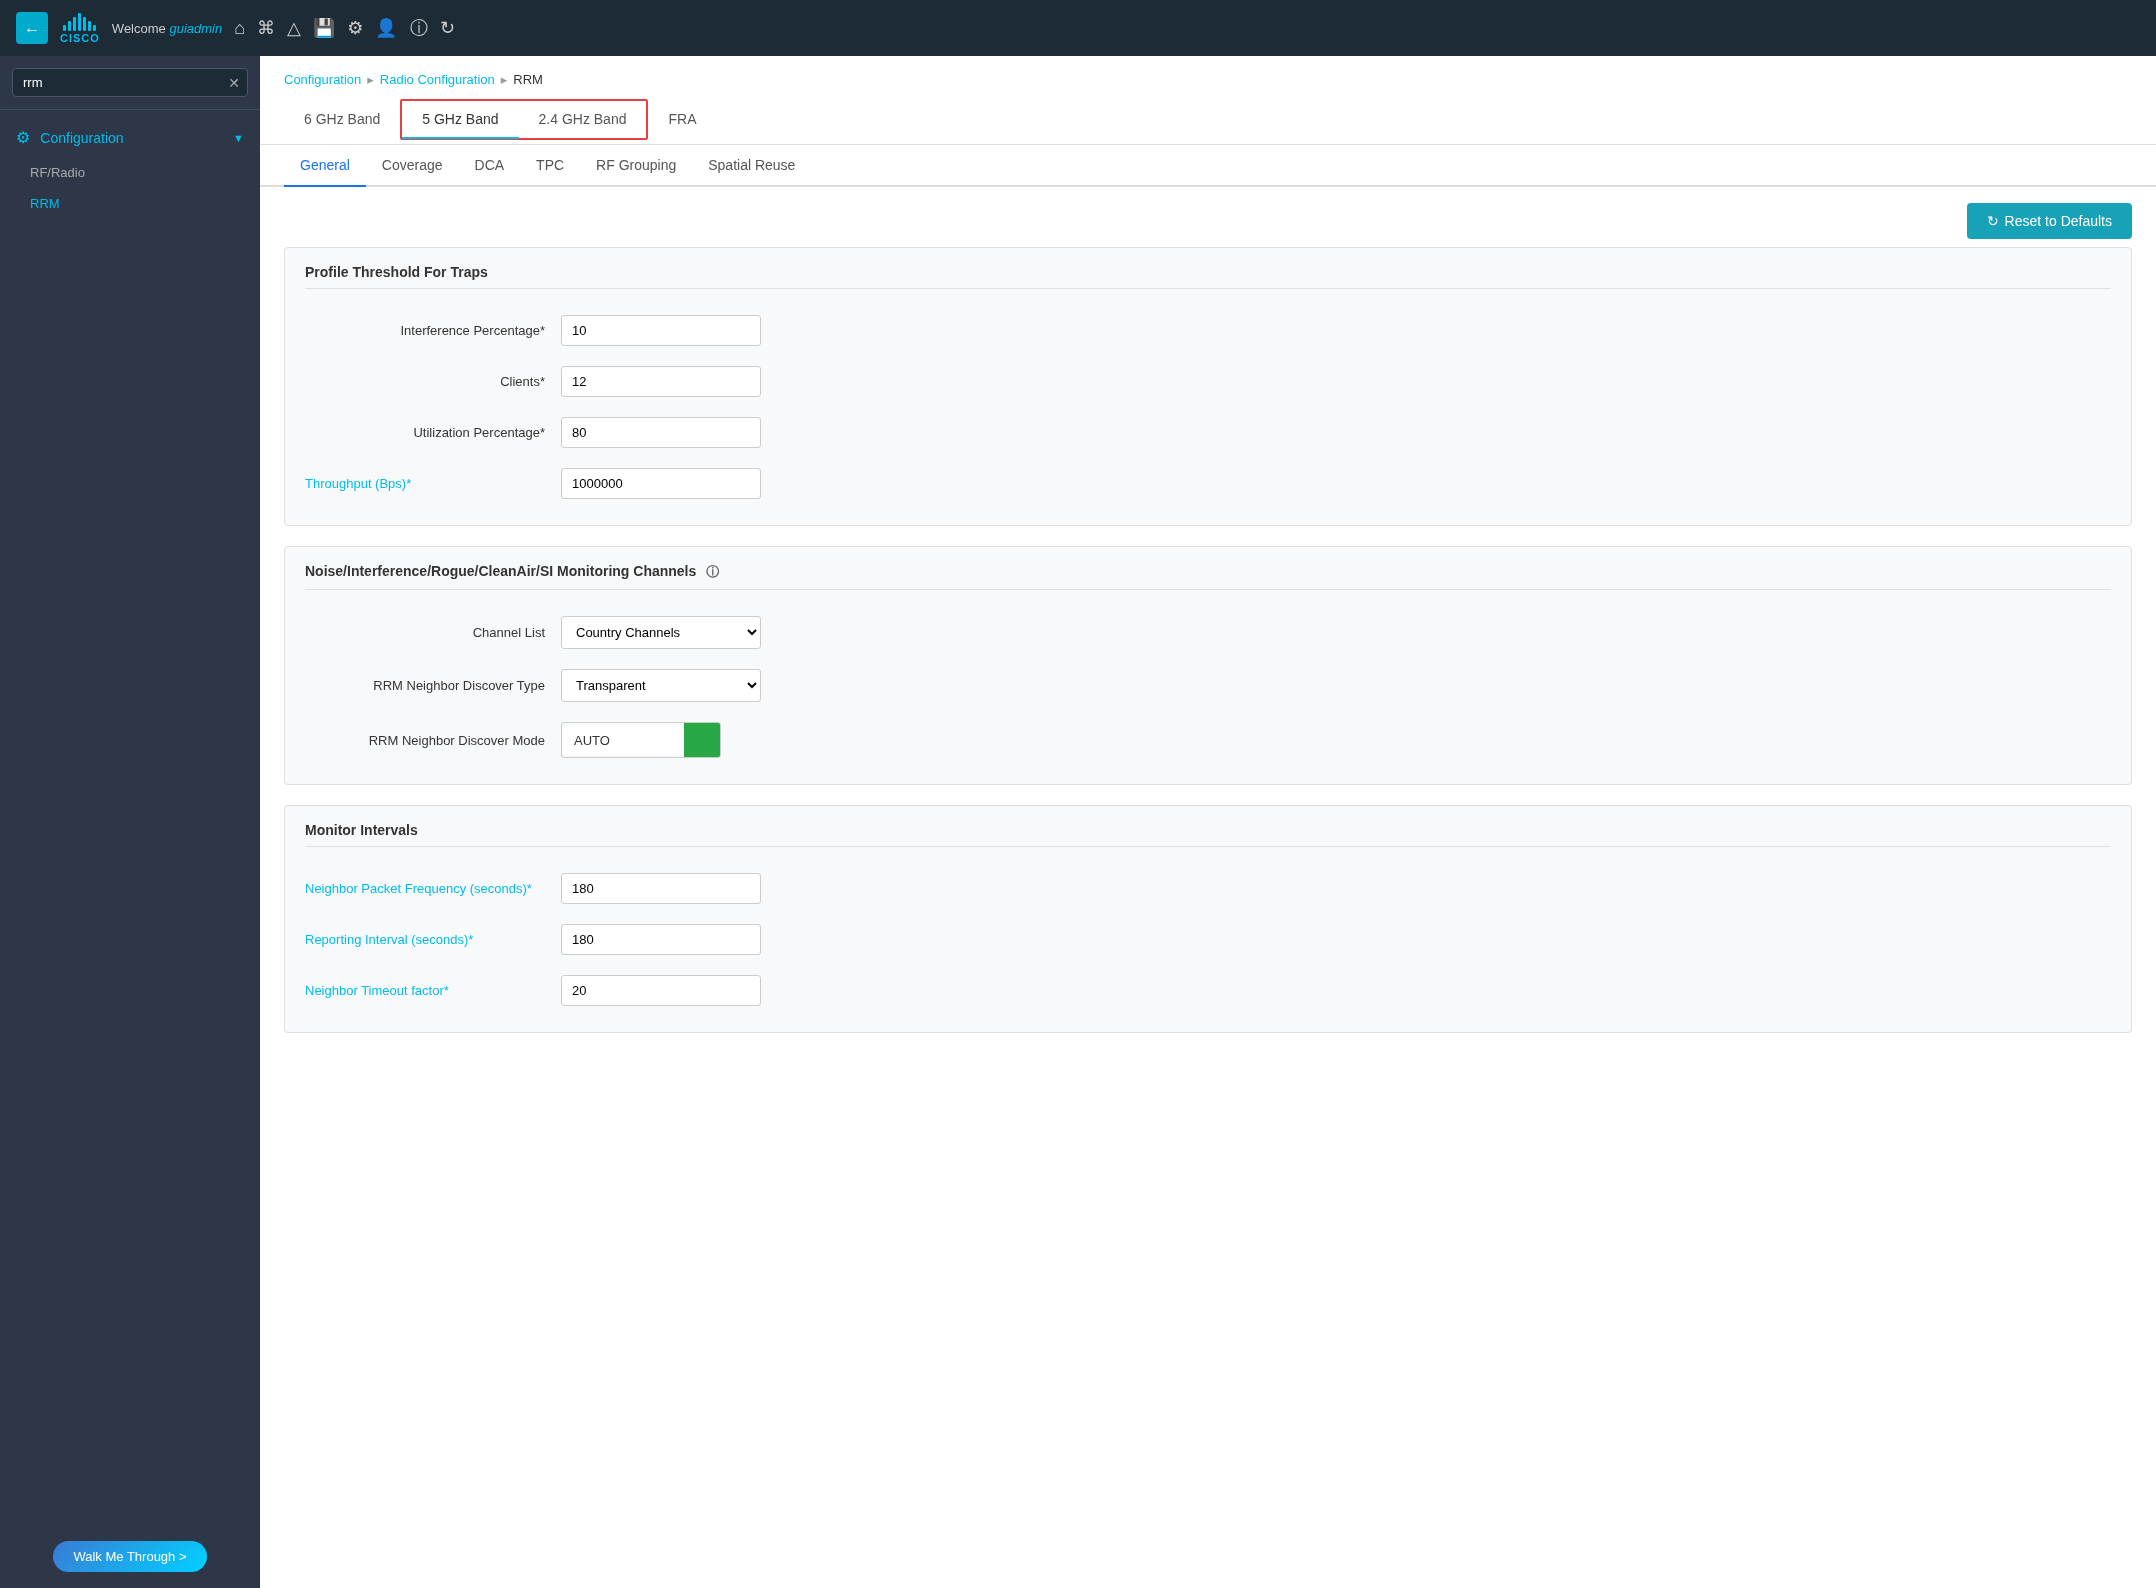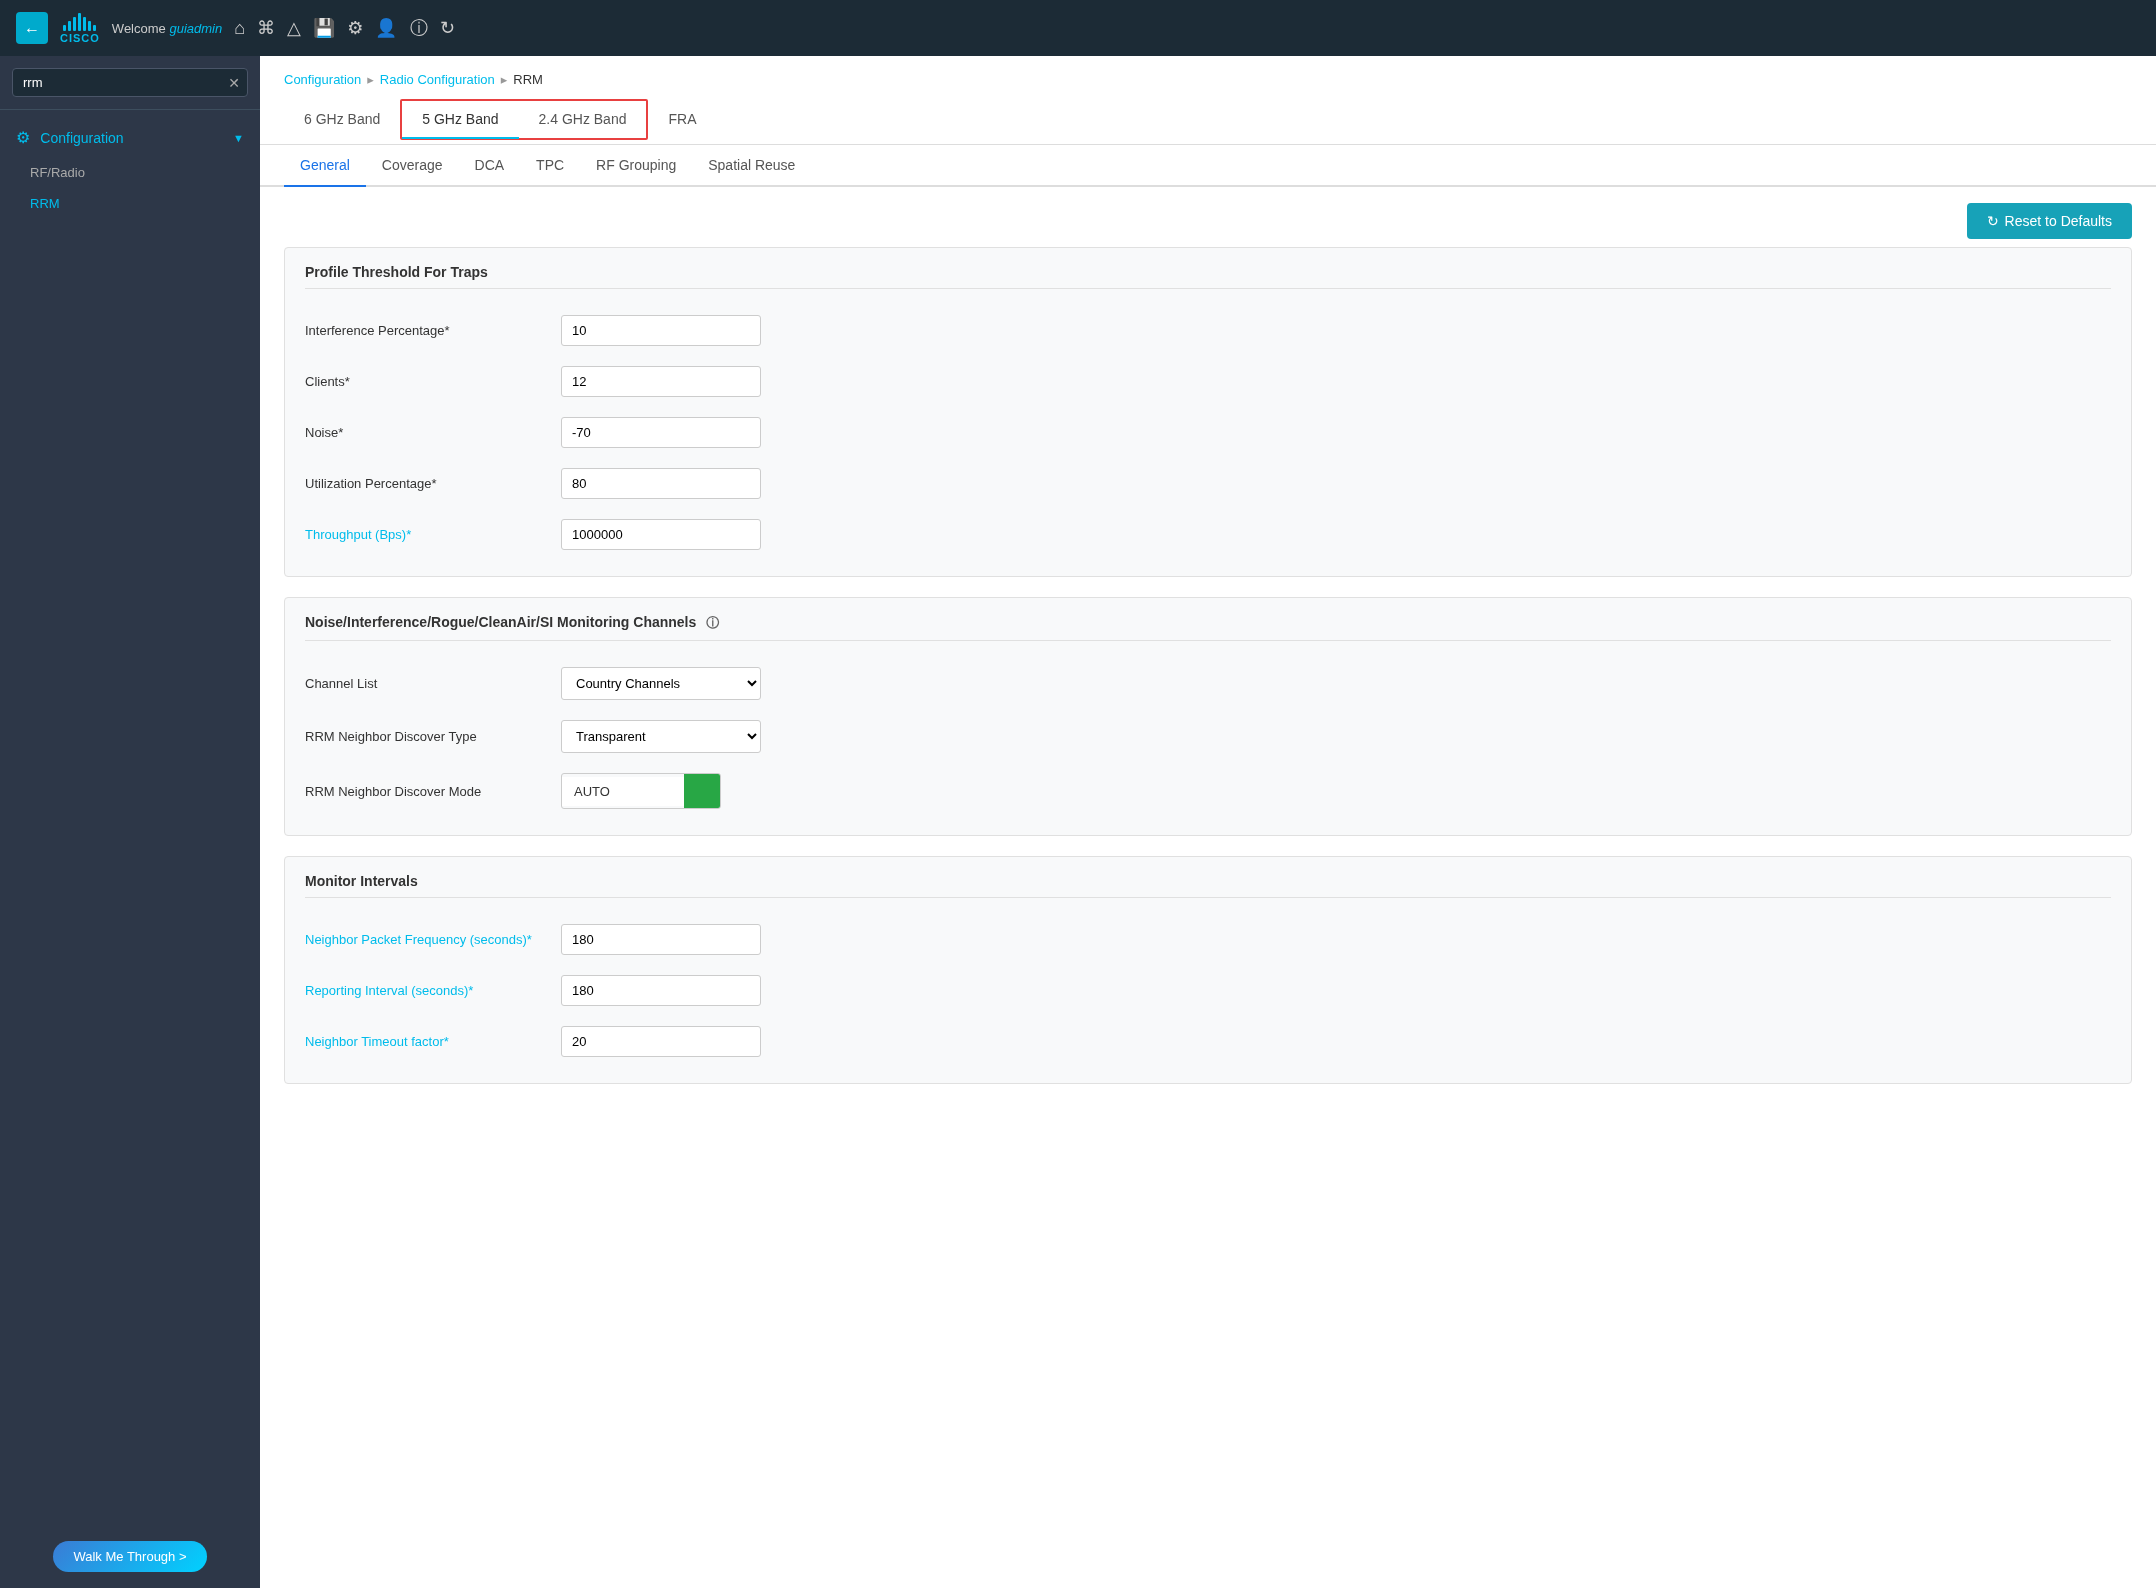--- a/index.html
+++ b/index.html
@@ -250,21 +250,21 @@
       align-items: center;
       padding: 10px 0;
       gap: 16px;
     }
     .form-label {
       width: 240px;
       color: #00bceb;
       font-size: 13px;
       flex-shrink: 0;
     }
-    .form-label.dark { color: #333; }
+    .form-label.dark { color: #333; text-align: right; }
     .form-input {
       width: 200px;
       border: 1px solid #ccc;
       padding: 7px 10px;
       border-radius: 3px;
       font-size: 13px;
       background: white;
     }
     .form-select {
       width: 200px;
@@ -442,24 +442,20 @@
 
         <div class="form-row">
           <div class="form-label dark">Interference Percentage*</div>
           <input class="form-input" type="text" value="10" style="">
         </div>
         <div class="form-row">
           <div class="form-label dark">Clients*</div>
           <input class="form-input" type="text" value="12" style="">
         </div>
         <div class="form-row">
-          <div class="form-label dark">Noise*</div>
-          <input class="form-input" type="text" value="-70" style="">
-        </div>
-        <div class="form-row">
           <div class="form-label dark">Utilization Percentage*</div>
           <input class="form-input" type="text" value="80" style="">
         </div>
         <div class="form-row">
           <div class="form-label">Throughput (Bps)*</div>
           <input class="form-input" type="text" value="1000000" style="">
         </div>
       </div>
 
       <div class="section-card">

